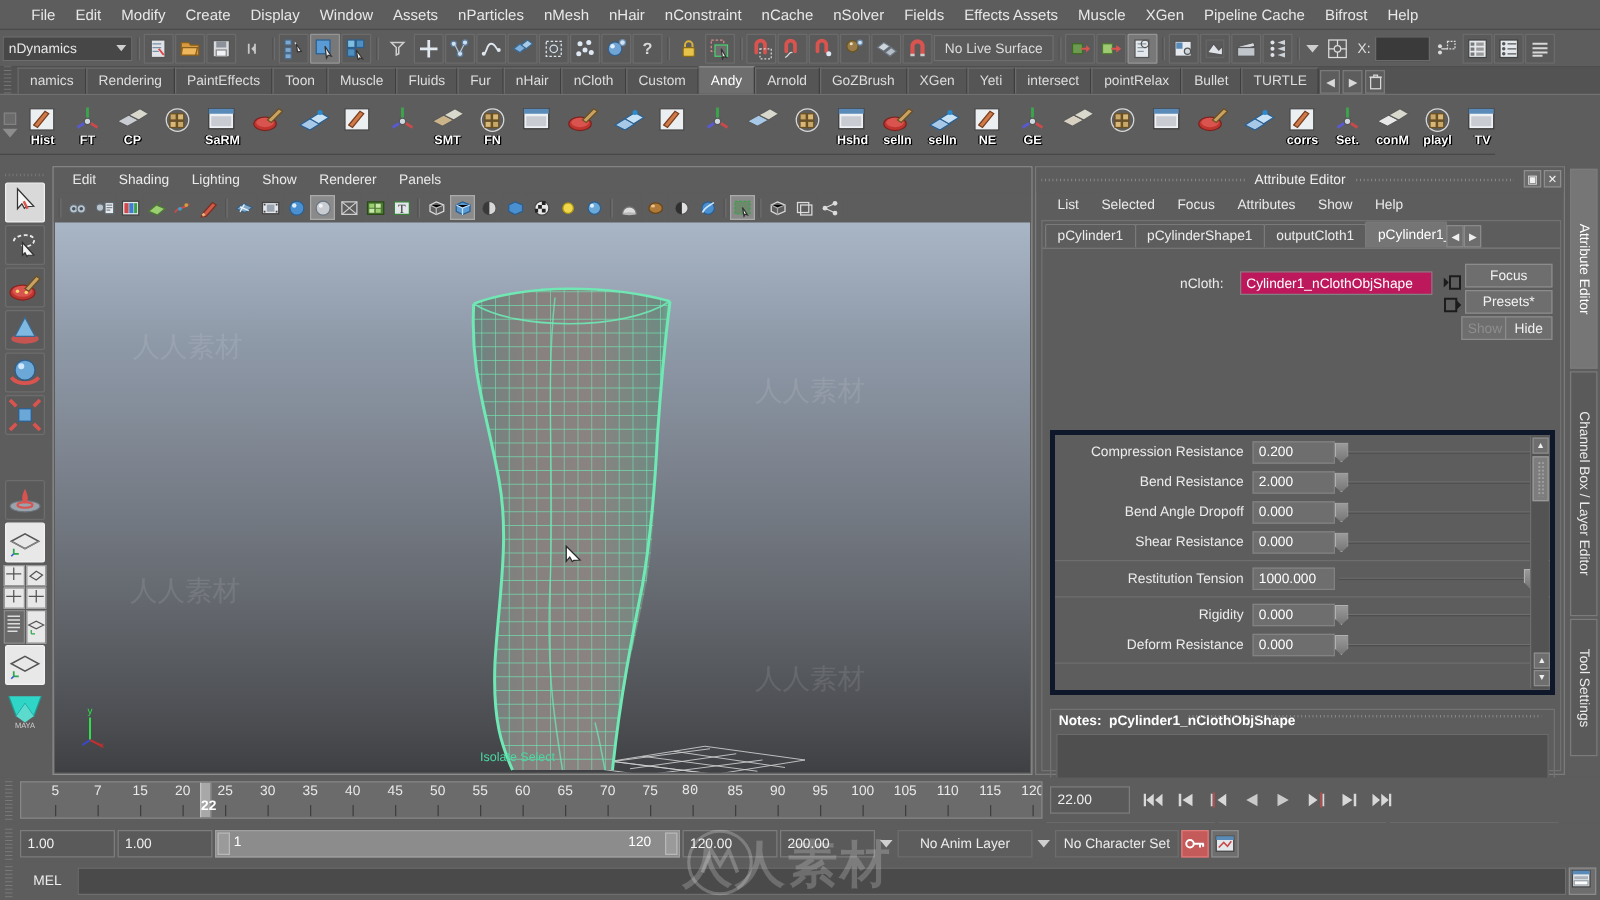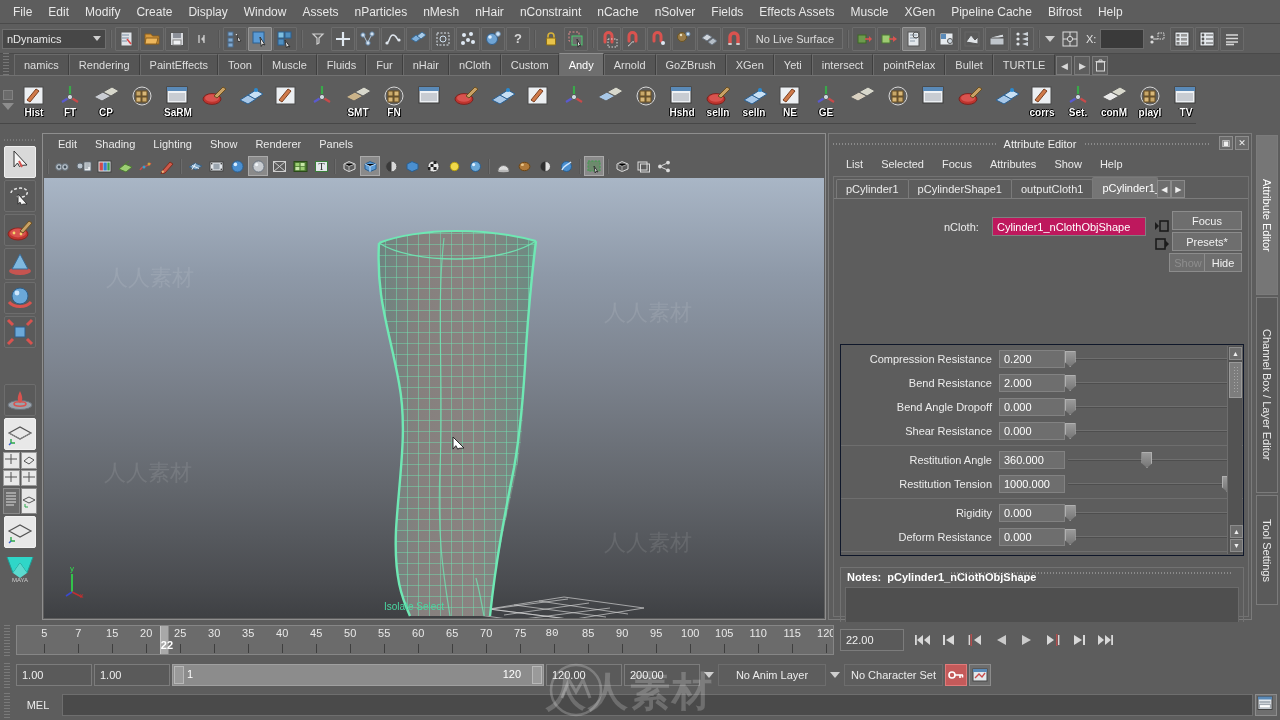--- a/index.html
+++ b/index.html
@@ -11,21 +11,21 @@
     font-size: 11px;
     color: #e4e4e4;
     -webkit-font-smoothing: antialiased;
   }
   .app { position: relative; width: 1280px; height: 720px; }
 
   
   #menubar {
     position: absolute; left: 0; top: 0; width: 1280px; height: 24px;
     background: #5d5d5d;
-    display: flex; align-items: center; padding-left: 5px;
+    display: flex; align-items: center; padding-left: 17px;
     border-bottom: 1px solid #4a4a4a;
   }
   #menubar .mi {
     padding: 2px 8px; font-size: 12px; color: #e8e8e8;
     white-space: nowrap; cursor: default; line-height: 16px;
   }
 
   
   #statusline {
     position: absolute; left: 0; top: 24px; width: 1280px; height: 30px;
@@ -241,21 +241,21 @@
   .rbtn {
     position: absolute; right: 6px; width: 70px; height: 19px;
     background: #6e6e6e; border: 1px solid #8c8c8c; font-size: 11px;
     display: flex; align-items: center; justify-content: center; color: #f2f2f2;
   }
   .rbtn.disabled { color: #8e8e8e; }
   .rbtn.small { width: 38px; }
 
   #attrscroll {
     position: absolute; left: 6px; top: 167px; width: 404px; height: 212px;
-    border: 1px solid #0f172a; background: #5d5d5d; overflow: hidden;
+    border: 4px solid #0f172a; background: #5d5d5d; overflow: hidden;
   }
   .agroup { border-bottom: 1px solid #6e6e6e; padding: 2px 0; }
   .arow { height: 24px; display: flex; align-items: center; }
   .alabel {
     width: 158px; text-align: right; padding-right: 7px; font-size: 11px; color: #ececec;
     overflow: hidden; white-space: nowrap;
   }
   .afield {
     width: 66px; height: 18px; background: #6e6e6e; border: 1px solid #828282;
     font-size: 11px; color: #ffffff; display: flex; align-items: center; padding-left: 4px;
@@ -1489,28 +1489,20 @@
               <div class="arow">
                 <div class="alabel">Shear Resistance</div>
                 <div class="afield">0.000</div>
                 <div class="aslider">
                   <div class="trk"></div>
                   <div class="ahandle" style="left: calc(1% - 5px);"></div>
                 </div>
               </div>
             </div>
             <div class="agroup">
-              <div class="arow">
-                <div class="alabel">Restitution Angle</div>
-                <div class="afield">360.000</div>
-                <div class="aslider">
-                  <div class="trk"></div>
-                  <div class="ahandle" style="left: calc(47% - 5px);"></div>
-                </div>
-              </div>
               <div class="arow">
                 <div class="alabel">Restitution Tension</div>
                 <div class="afield">1000.000</div>
                 <div class="aslider">
                   <div class="trk"></div>
                   <div class="ahandle" style="left: calc(95% - 5px);"></div>
                 </div>
               </div>
             </div>
             <div class="agroup">

